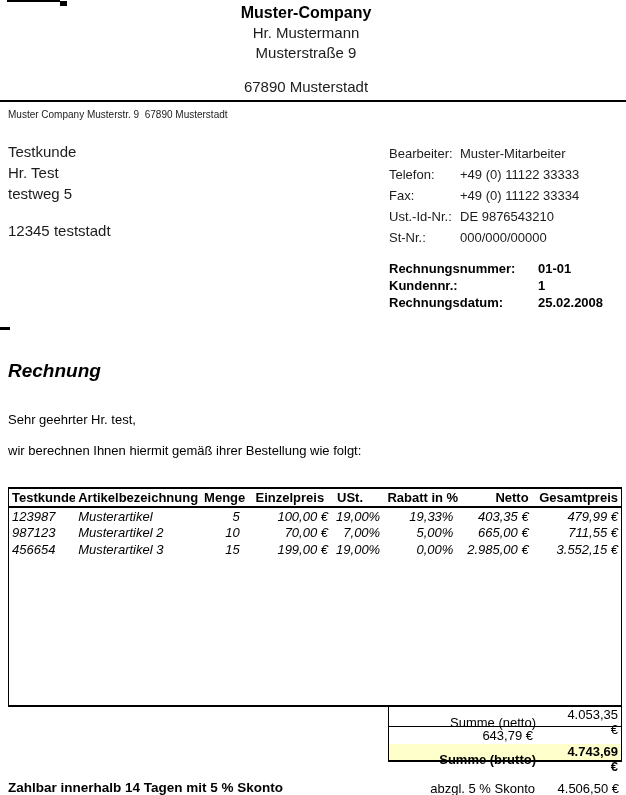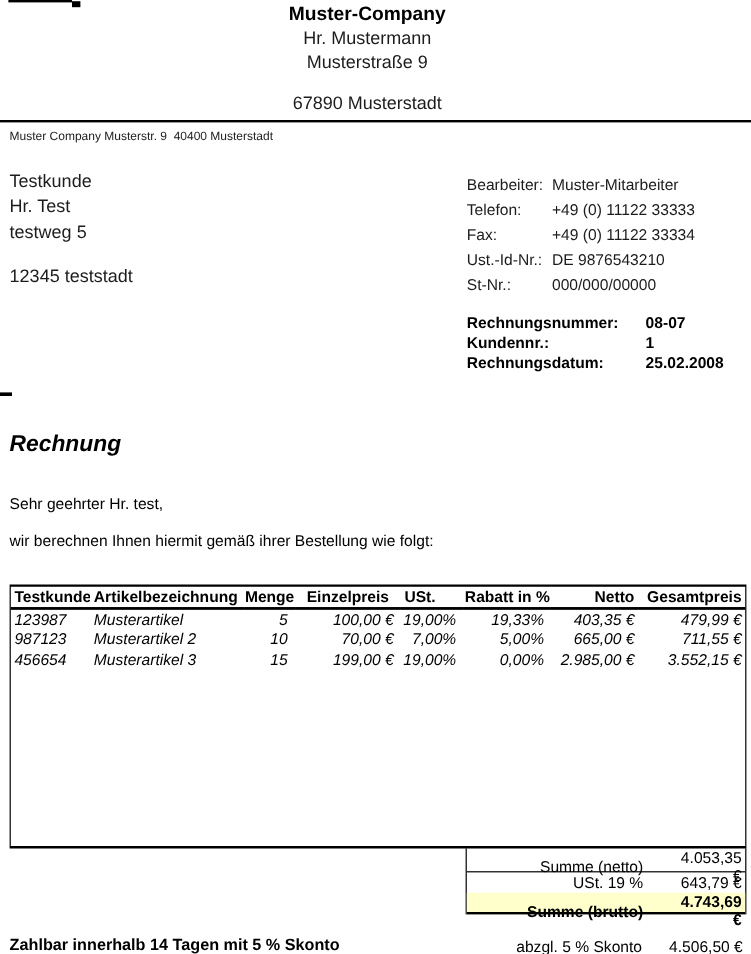--- a/index.html
+++ b/index.html
@@ -91,21 +91,21 @@
 
 <div class="abs company-block">
   <div class="company-name">Muster-Company</div>
   <div class="company-line">Hr. Mustermann</div>
   <div class="company-line">Musterstraße 9</div>
   <div class="company-line company-city">67890 Musterstadt</div>
 </div>
 
 <div class="abs top-rule"></div>
 
-<div class="abs sender-line">Muster Company Musterstr. 9  40400 Musterstadt</div>
+<div class="abs sender-line">Muster Company Musterstr. 9  67890 Musterstadt</div>
 
 <div class="abs recipient">
   <div>Testkunde</div>
   <div>Hr. Test</div>
   <div>testweg 5</div>
   <div class="gap">12345 teststadt</div>
 </div>
 
 <div class="abs contact-block">
   <div class="contact-row">
@@ -126,21 +126,21 @@
   </div>
   <div class="contact-row">
     <span>St-Nr.:</span>
     <span>000/000/00000</span>
   </div>
 </div>
 
 <div class="abs meta-block">
   <div class="meta-row">
     <span>Rechnungsnummer:</span>
-    <span>08-07</span>
+    <span>01-01</span>
   </div>
   <div class="meta-row">
     <span>Kundennr.:</span>
     <span>1</span>
   </div>
   <div class="meta-row">
     <span>Rechnungsdatum:</span>
     <span>25.02.2008</span>
   </div>
 </div>
@@ -210,21 +210,20 @@
     </tbody>
   </table>
 </div>
 
 <div class="abs totals-box">
   <div class="totals-row row-netto">
     <span class="tl">Summe (netto)</span>
     <span class="tv">4.053,35 €</span>
   </div>
   <div class="totals-row row-ust19">
-    <span class="tl">USt. 19 %</span>
     <span class="tv">643,79 €</span>
   </div>
   <div class="totals-row row-brutto" id="brutto-row" style="background: rgb(255, 255, 204);">
     <span class="tl">Summe (brutto)</span>
     <span class="tv">4.743,69 €</span>
   </div>
 </div>
 
 <div class="abs discount-row">
   <span class="tl">abzgl. 5 % Skonto</span>

